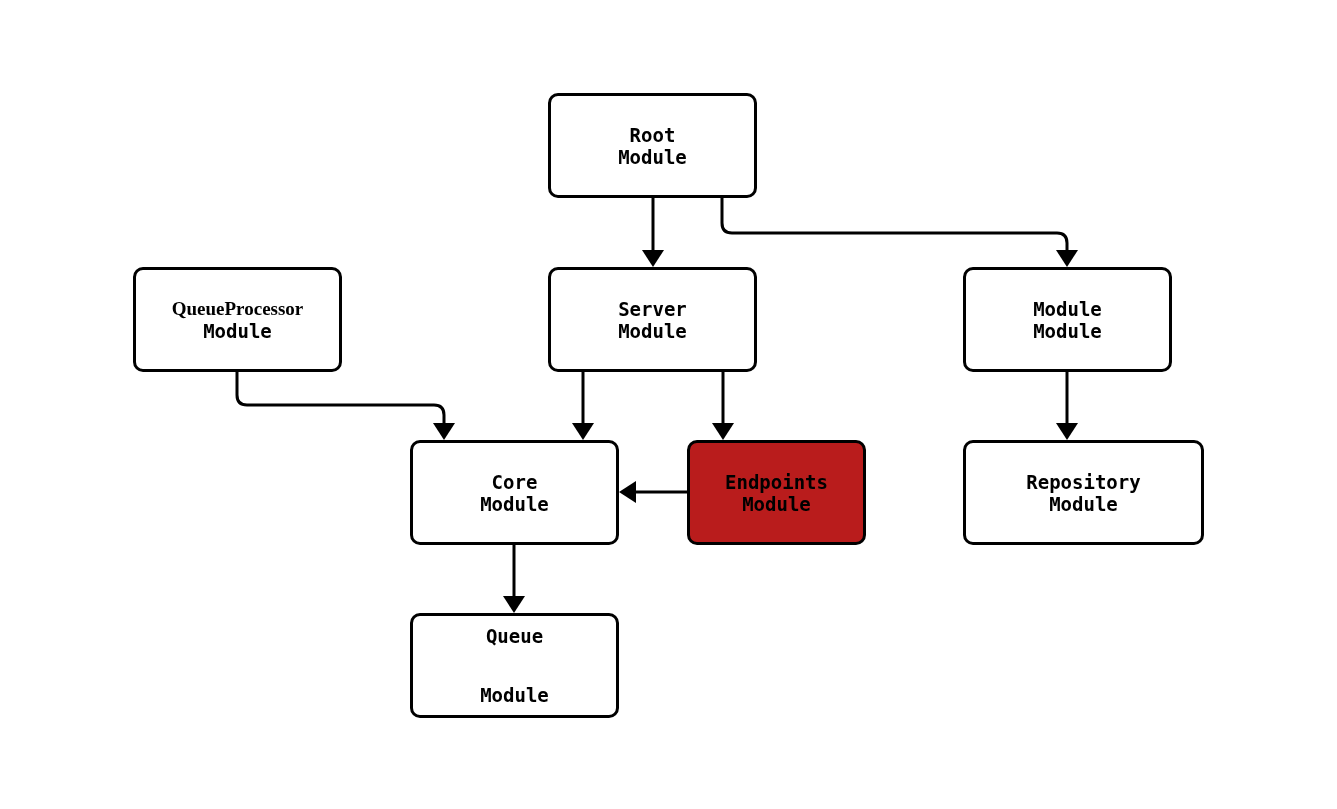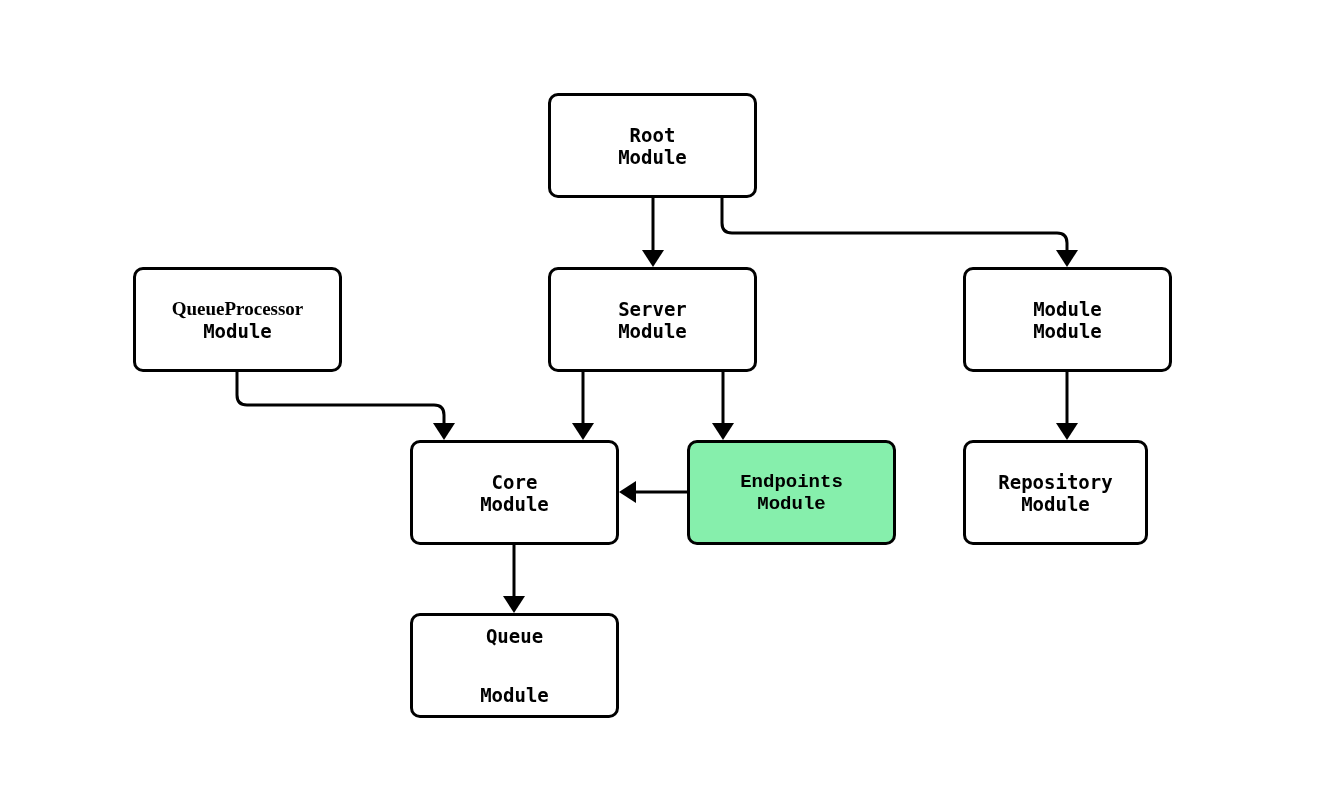--- a/index.html
+++ b/index.html
@@ -87,25 +87,25 @@
         <div class="node-line" style="color: rgb(0, 0, 0);">Module</div>
       </div>
       <div class="node" style="left: 963px; top: 267px; width: 209px; height: 105px; border-color: rgb(0, 0, 0); background: rgb(255, 255, 255);">
         <div class="node-line" style="color: rgb(0, 0, 0);">Module</div>
         <div class="node-line" style="color: rgb(0, 0, 0);">Module</div>
       </div>
       <div class="node" style="left: 410px; top: 440px; width: 209px; height: 105px; border-color: rgb(0, 0, 0); background: rgb(255, 255, 255);">
         <div class="node-line" style="color: rgb(0, 0, 0);">Core</div>
         <div class="node-line" style="color: rgb(0, 0, 0);">Module</div>
       </div>
-      <div class="node" style="left: 687px; top: 440px; width: 209px; height: 105px; border-color: rgb(0, 0, 0); background: #86efac; font-family: Liberation Mono, monospace;">
+      <div class="node" style="left: 687px; top: 440px; width: 179px; height: 105px; border-color: rgb(0, 0, 0); background: #b91c1c;">
         <div class="node-line" style="color: rgb(0, 0, 0);">Endpoints</div>
         <div class="node-line" style="color: rgb(0, 0, 0);">Module</div>
       </div>
-      <div class="node" style="left: 963px; top: 440px; width: 185px; height: 105px; border-color: rgb(0, 0, 0); background: rgb(255, 255, 255);">
+      <div class="node" style="left: 963px; top: 440px; width: 241px; height: 105px; border-color: rgb(0, 0, 0); background: rgb(255, 255, 255);">
         <div class="node-line" style="color: rgb(0, 0, 0);">Repository</div>
         <div class="node-line" style="color: rgb(0, 0, 0);">Module</div>
       </div>
       <div class="node" style="left: 410px; top: 613px; width: 209px; height: 105px; border-color: rgb(0, 0, 0); background: rgb(255, 255, 255); gap: 37px;">
         <div class="node-line" style="color: rgb(0, 0, 0);">Queue</div>
         <div class="node-line" style="color: rgb(0, 0, 0);">Module</div>
       </div>
     </div>
 </div>
 

